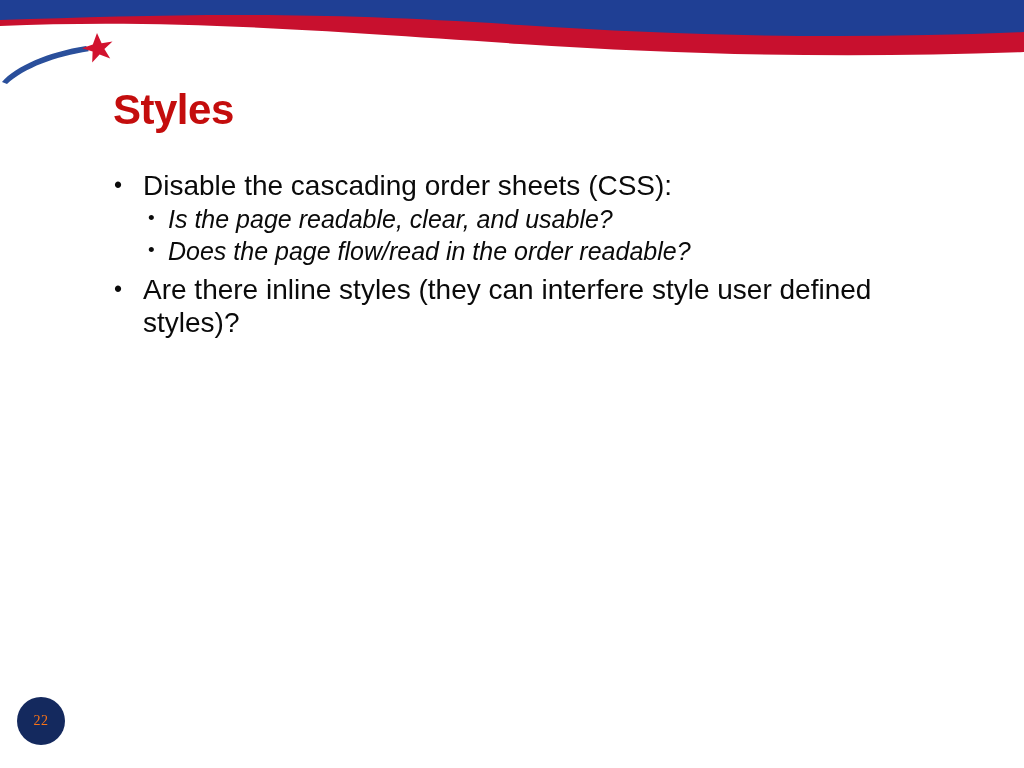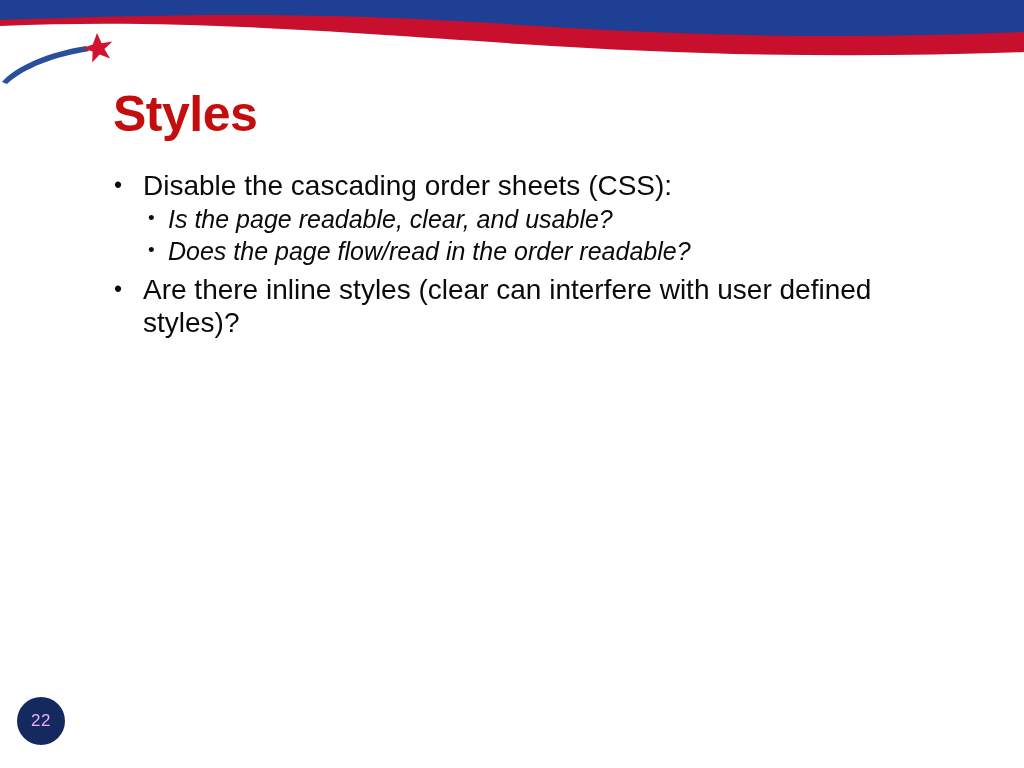--- a/index.html
+++ b/index.html
@@ -37,21 +37,21 @@
     height: 58px;
     pointer-events: none;
   }
 
   
   #title {
     position: absolute;
     left: 113px;
     top: 88px;
     width: 860px;
-    font-size: 50px;
+    font-size: 42px;
     line-height: 1.04;
     font-weight: bold;
     color: #C40D0D;
     letter-spacing: -0.5px;
     white-space: nowrap;
   }
 
   
   #body {
     position: absolute;
@@ -103,26 +103,27 @@
 
   
   #page-badge {
     position: absolute;
     left: 17px;
     top: 697px;
     width: 48px;
     height: 48px;
     border-radius: 50%;
     background: #14295E;
-    color: #f0abfc;
-    font-size: 17px;
+    color: #f97316;
+    font-size: 14px;
     display: flex;
     align-items: center;
     justify-content: center;
     letter-spacing: 0.5px;
+    font-family: Liberation Serif, serif;
   }
 </style>
 </head>
 <body>
 
 <div id="slide">
 
   <svg id="header-banner" viewBox="0 0 1024 90" preserveAspectRatio="none" aria-hidden="true">
 
     <path d="M0,26 C160,19 300,29 520,44 C700,56 860,58 1024,52 L1024,31 C860,38 700,36 520,24 C300,9 160,14 0,19 Z" fill="#C8102E"></path>
@@ -149,20 +150,20 @@
       <span class="bullet-text">Is the page readable, clear, and usable?</span>
     </div>
 
     <div class="bullet-row lvl2">
       <span class="bullet-glyph">•</span>
       <span class="bullet-text">Does the page flow/read in the order readable?</span>
     </div>
 
     <div class="bullet-row lvl1 spacer-lvl1">
       <span class="bullet-glyph">•</span>
-      <span class="bullet-text">Are there inline styles (clear can interfere with user defined styles)?</span>
+      <span class="bullet-text">Are there inline styles (they can interfere style user defined styles)?</span>
     </div>
 
   </div>
 
   <div id="page-badge">22</div>
 
 </div>
 
 </body></html>

